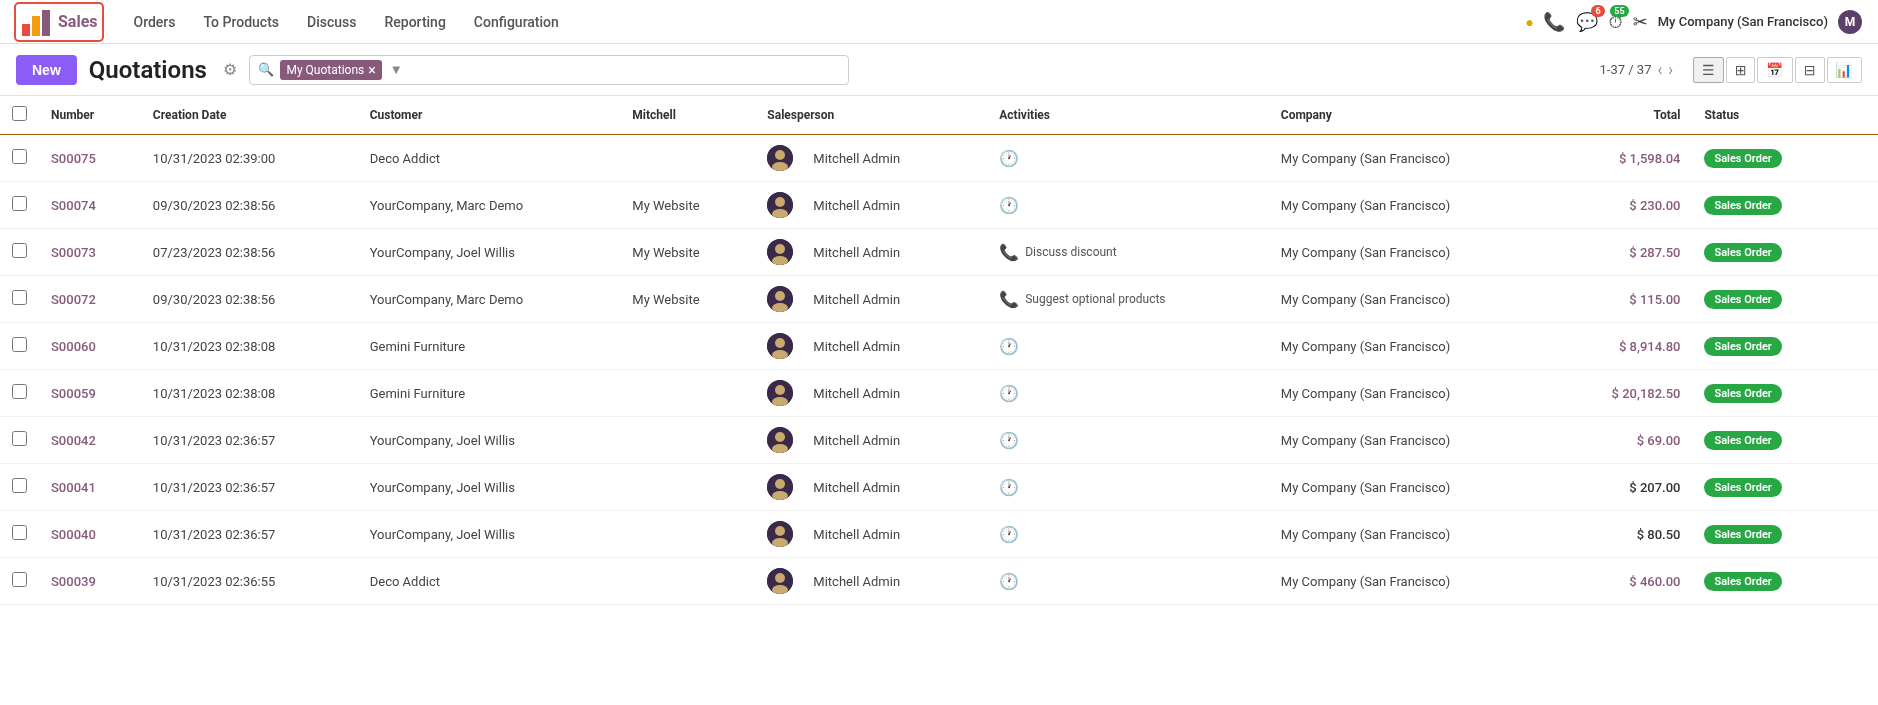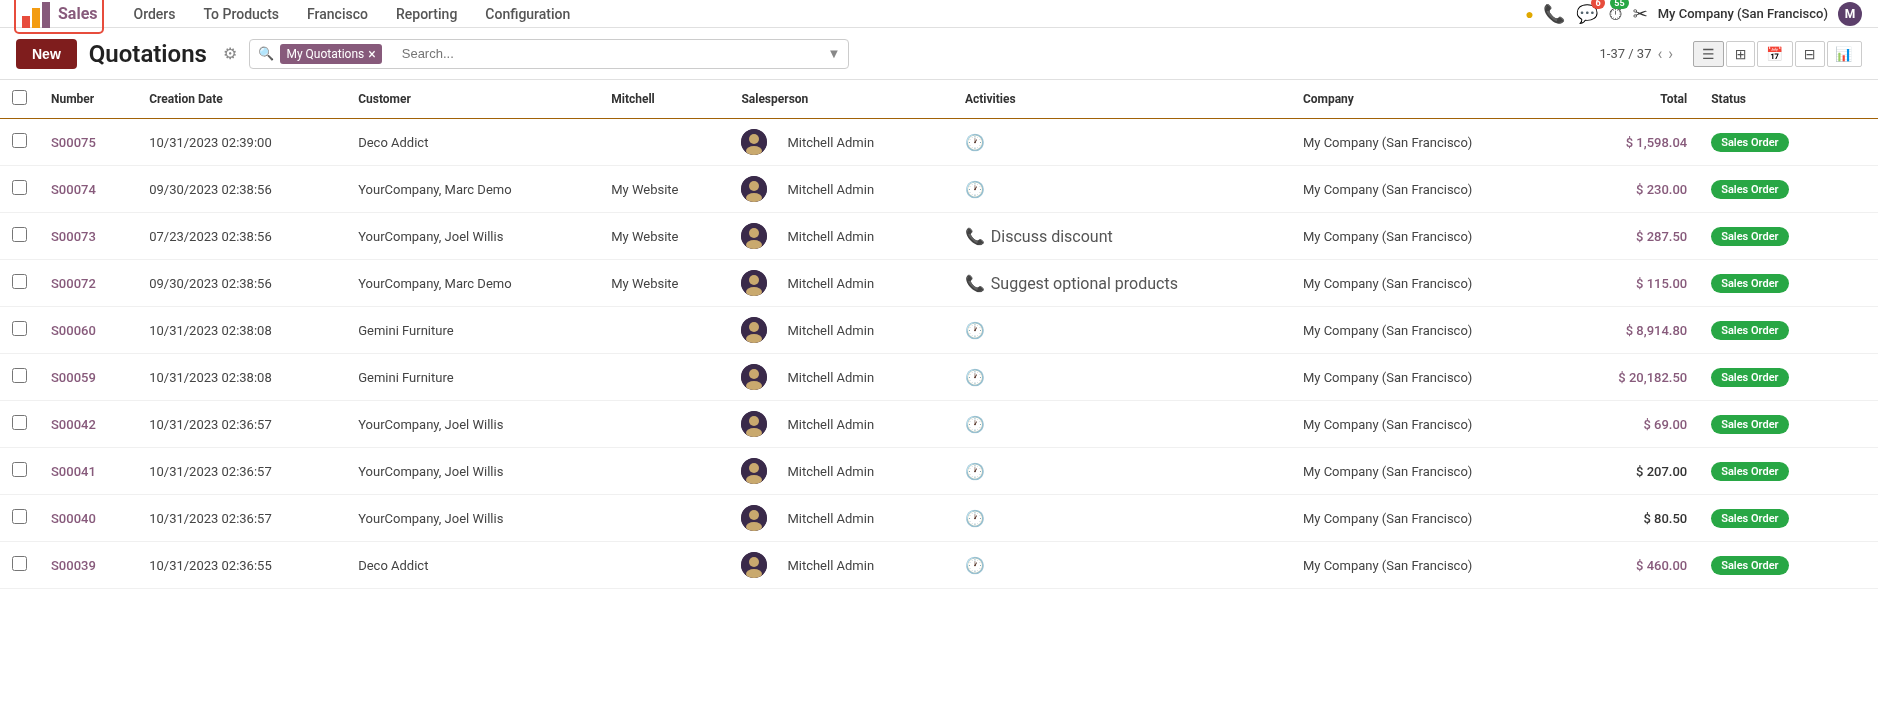--- a/index.html
+++ b/index.html
@@ -1,20 +1,20 @@
 <!DOCTYPE html>
 <html><head>
   <meta charset="utf-8">
   <style>
     * { box-sizing: border-box; margin: 0; padding: 0; }
     body { font-family: -apple-system, BlinkMacSystemFont, 'Segoe UI', Roboto, sans-serif; font-size: 13px; background: #fff; color: #333; }
 
     
     .top-nav {
-      display: flex; align-items: center; padding: 0 16px; height: 28px;
+      display: flex; align-items: center; padding: 0 16px; height: 44px;
       background: #fff; border-bottom: 1px solid #e0e0e0; justify-content: space-between;
     }
     .logo { display: flex; align-items: center; gap: 6px; margin-right: 20px; }
     .logo-icon { width: 32px; height: 32px; position: relative; }
     .nav-links { display: flex; gap: 4px; flex: 1; }
     .nav-link {
       padding: 6px 12px; border-radius: 4px; cursor: pointer; color: #555;
       font-size: 14px; font-weight: 500;
     }
     .nav-right { display: flex; align-items: center; gap: 10px; }
@@ -22,33 +22,33 @@
     .badge { position: absolute; top: -6px; right: -6px; background: #e74c3c; color: #fff; border-radius: 10px; font-size: 9px; padding: 1px 4px; font-weight: bold; }
     .badge.green { background: #28a745; }
     .company-name { font-size: 13px; color: #333; font-weight: 500; }
 
     
     .sub-header {
       display: flex; align-items: center; padding: 8px 16px; height: 52px;
       background: #fff; border-bottom: 1px solid #e0e0e0; gap: 12px;
     }
     .btn-new {
-      background: #7f1d1d; color: #fff; border: none; border-radius: 4px;
+      background: #8b5cf6; color: #fff; border: none; border-radius: 4px;
       padding: 7px 16px; font-size: 14px; font-weight: 600; cursor: pointer;
     }
     .page-title { font-size: 24px; font-weight: 600; color: #222; }
     .gear-icon { color: #888; cursor: pointer; font-size: 16px; margin-left: 4px; }
     .search-bar {
       flex: 1; display: flex; align-items: center; border: 1px solid #ccc;
       border-radius: 4px; padding: 4px 8px; max-width: 600px; background: #fff;
     }
     .search-icon { color: #888; margin-right: 6px; }
     .filter-tag {
       display: flex; align-items: center; background: #875a7b; color: #fff;
-      border-radius: 3px; padding: 2px 6px; font-size: 12px; gap: 4px; margin-right: 20px;
+      border-radius: 3px; padding: 2px 6px; font-size: 12px; gap: 4px; margin-right: 4px;
     }
     .filter-tag .close { cursor: pointer; font-size: 14px; }
     .search-input { border: none; outline: none; flex: 1; font-size: 13px; }
     .dropdown-arrow { color: #888; cursor: pointer; margin-left: 4px; }
     .pagination { display: flex; align-items: center; gap: 6px; color: #555; font-size: 13px; margin-left: auto; }
     .page-nav { cursor: pointer; color: #888; font-size: 16px; }
     .view-icons { display: flex; gap: 2px; margin-left: 8px; }
     .view-btn {
       padding: 4px 8px; border: 1px solid #ccc; background: #fff;
       cursor: pointer; font-size: 14px; color: #555; border-radius: 2px;
@@ -78,21 +78,21 @@
     }
     .salesperson-cell { display: flex; align-items: center; gap: 20px; }
     .avatar {
       width: 24px; height: 24px; border-radius: 50%; background: #5c3f6b;
       display: flex; align-items: center; justify-content: center;
       overflow: hidden; flex-shrink: 0;
     }
     .activity-icon { color: #888; font-size: 16px; }
     .activity-phone { color: #e74c3c; font-size: 16px; }
     .activity-cell { display: flex; align-items: center; gap: 6px; }
-    .activity-label { color: #555; font-size: 16px; }
+    .activity-label { color: #555; font-size: 12px; }
 
     
     .logo-bar1 { fill: #e74c3c; }
     .logo-bar2 { fill: #f39c12; }
     .logo-bar3 { fill: #875a7b; }
   </style>
 </head>
 <body>
 
 <nav class="top-nav">
@@ -101,21 +101,21 @@
       <rect x="2" y="18" width="8" height="12" class="logo-bar1"></rect>
       <rect x="12" y="10" width="8" height="20" class="logo-bar2"></rect>
       <rect x="22" y="4" width="8" height="26" class="logo-bar3"></rect>
     </svg>
     <span style="font-size:16px; font-weight:700; color:#875a7b;">Sales</span>
   </div>
 
   <div class="nav-links">
     <span class="nav-link">Orders</span>
     <span class="nav-link">To Products</span>
-    <span class="nav-link">Francisco</span>
+    <span class="nav-link">Discuss</span>
     <span class="nav-link">Reporting</span>
     <span class="nav-link">Configuration</span>
   </div>
 
   <div class="nav-right">
     <span style="color:#e0a800; font-size:14px;">●</span>
     <span style="font-size:18px; cursor:pointer;">📞</span>
     <div class="badge-icon">
       <span style="font-size:18px;">💬</span>
       <span class="badge">6</span>
@@ -134,21 +134,20 @@
   <button class="btn-new">New</button>
   <span class="page-title">Quotations</span>
   <span class="gear-icon">⚙</span>
 
   <div class="search-bar">
     <span class="search-icon">🔍</span>
     <span class="filter-tag">
       <span>My Quotations</span>
       <span class="close">×</span>
     </span>
-    <input class="search-input" type="text" placeholder="Search..." style="">
     <span class="dropdown-arrow">▼</span>
   </div>
 
   <div class="pagination">
     <span>1-37 / 37</span>
     <span class="page-nav">‹</span>
     <span class="page-nav">›</span>
   </div>
 
   <div class="view-icons">

